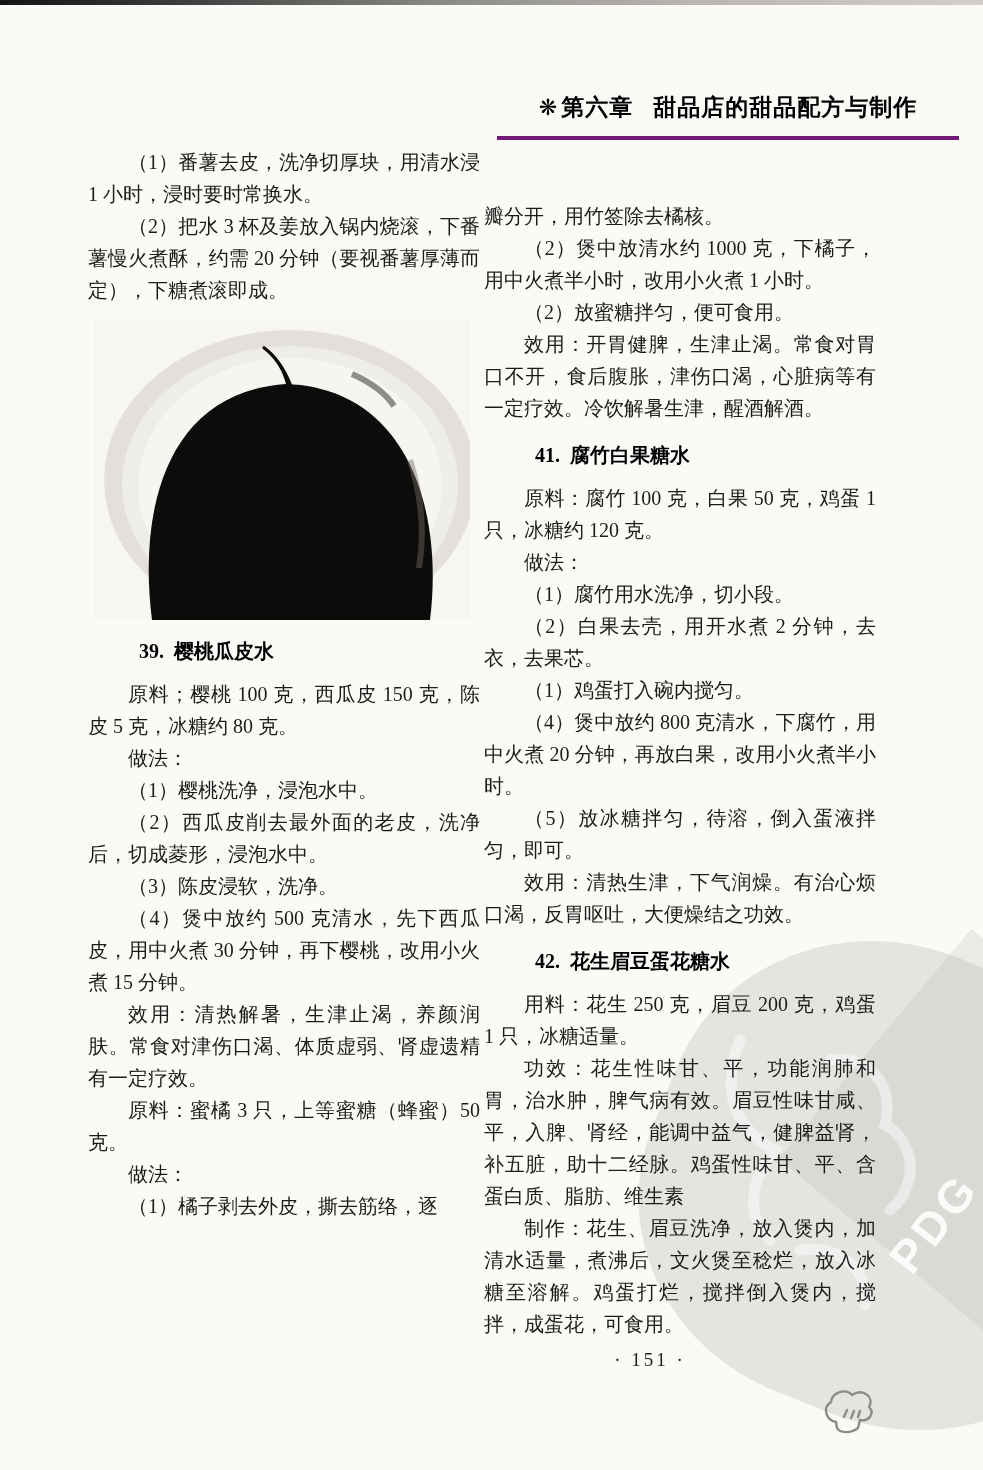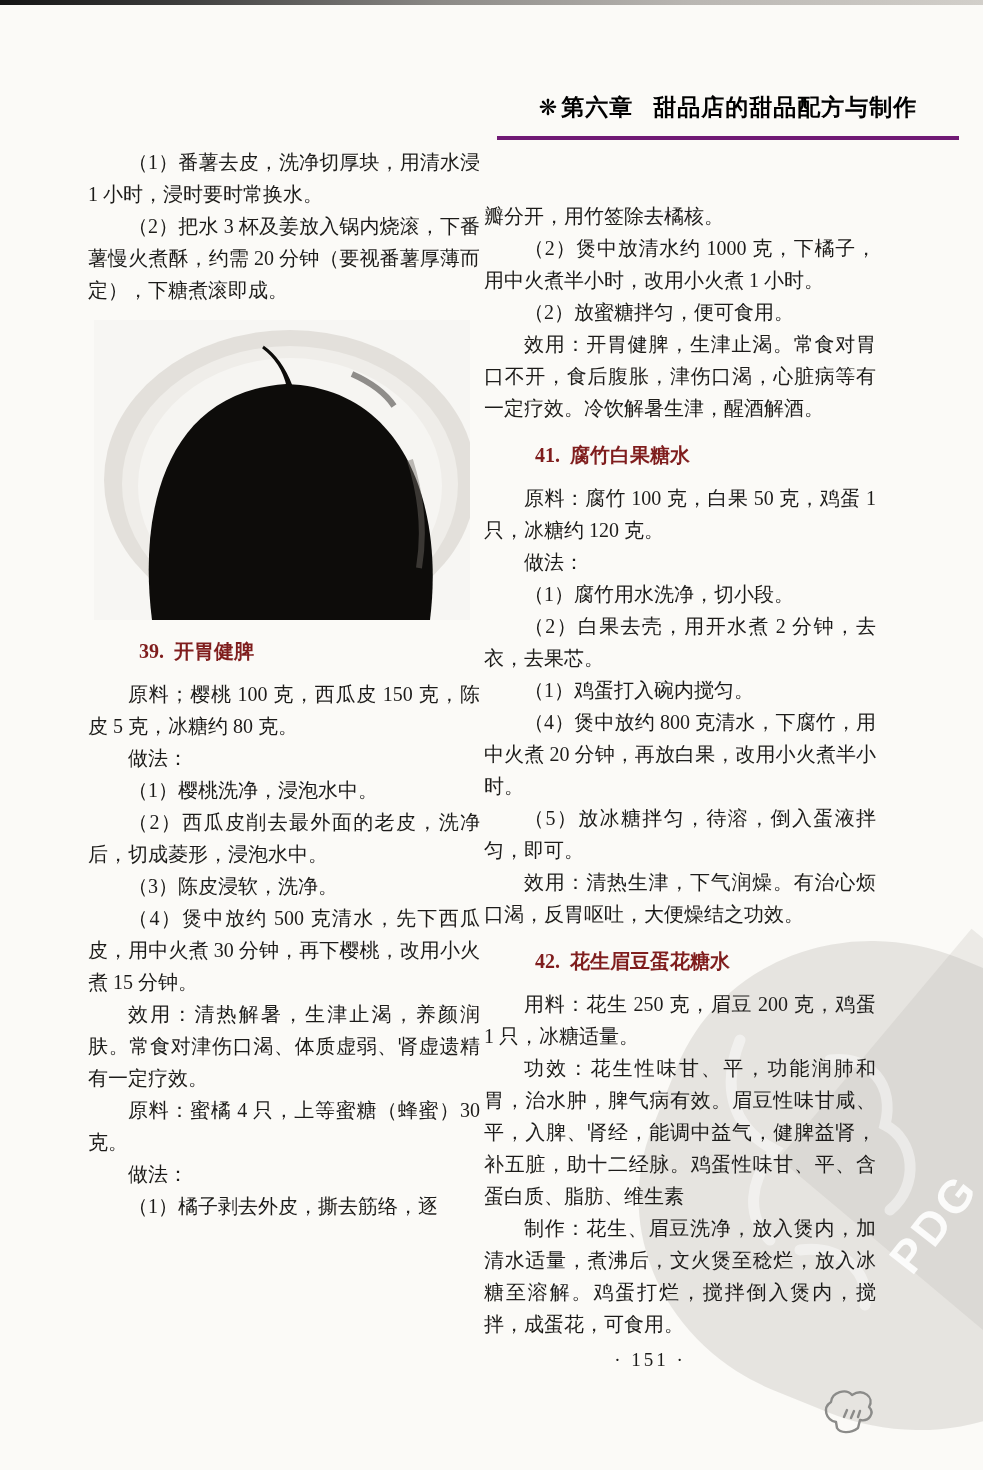--- a/index.html
+++ b/index.html
@@ -33,21 +33,21 @@
   .col{
     position:absolute;width:392px;z-index:2;
     font-size:20px;line-height:32px;text-align:justify;
   }
   .col-left{left:88px;top:146px;}
   .col-right{left:484px;top:156px;margin-top:44px;}
   .para{margin:0;text-indent:2em;}
   .para.noindent{text-indent:0;}
   .recipe-heading{
     margin:15px 0 11px;padding-left:2.55em;
-    font-size:20px;font-weight:700;color:#7f1d1d;
+    font-size:20px;font-weight:700;color:#000000;
     font-family:"Liberation Sans","DejaVu Sans",sans-serif;
   }
   .recipe-heading .rnum{font-family:"Liberation Serif","DejaVu Serif",serif;font-weight:600;margin-right:10px;}
   
   .photo{margin:14px 0 8px 6px;width:376px;height:300px;}
   .photo svg{display:block;}
   
   .pagenum{margin:4px 60px 0 0;text-align:center;font-size:19px;letter-spacing:3px;}
   
   .watermark{position:absolute;z-index:1;left:0;top:0;width:983px;height:1470px;pointer-events:none;}
@@ -109,31 +109,31 @@
         <ellipse cx="196" cy="166" rx="152" ry="128" fill="#f6f5f2"></ellipse>
         <path d="M 58,300 C 44,190 72,72 192,64 C 312,68 350,188 336,300 Z" fill="#0d0c0a"></path>
         <path d="M 194,66 C 190,48 181,36 169,27 C 179,34 190,48 197,66 Z" fill="#0d0c0a" stroke="#0d0c0a" stroke-width="3"></path>
         <path d="M 258,54 C 276,62 292,74 300,86" stroke="#3a3734" stroke-width="6" fill="none" opacity="0.55"></path>
         <path d="M 316,140 C 328,178 331,212 325,248" stroke="#716c65" stroke-width="6" fill="none" opacity="0.45"></path>
         <path d="M 322,176 C 330,204 331,228 327,252" stroke="#8d8press880" stroke-width="3" fill="none" opacity="0.3"></path>
       </svg>
     </figure>
 
     <h3 class="recipe-heading">
-      <span class="rnum">39.</span><span class="rtitle">开胃健脾</span>
+      <span class="rnum">39.</span><span class="rtitle">樱桃瓜皮水</span>
     </h3>
     <p class="para">原料；樱桃 100 克，西瓜皮 150 克，陈皮 5 克，冰糖约 80 克。</p>
     <p class="para">做法：</p>
     <p class="para">（1）樱桃洗净，浸泡水中。</p>
     <p class="para">（2）西瓜皮削去最外面的老皮，洗净后，切成菱形，浸泡水中。</p>
     <p class="para">（3）陈皮浸软，洗净。</p>
     <p class="para">（4）煲中放约 500 克清水，先下西瓜皮，用中火煮 30 分钟，再下樱桃，改用小火煮 15 分钟。</p>
     <p class="para">效用：清热解暑，生津止渴，养颜润肤。常食对津伤口渴、体质虚弱、肾虚遗精有一定疗效。</p>
 
-    <p class="para">原料：蜜橘 4 只，上等蜜糖（蜂蜜）30 克。</p>
+    <p class="para">原料：蜜橘 3 只，上等蜜糖（蜂蜜）50 克。</p>
     <p class="para">做法：</p>
     <p class="para">（1）橘子剥去外皮，撕去筋络，逐</p>
   </div>
 
   <div class="col col-right">
     <p class="para noindent">瓣分开，用竹签除去橘核。</p>
     <p class="para">（2）煲中放清水约 1000 克，下橘子，用中火煮半小时，改用小火煮 1 小时。</p>
     <p class="para">（2）放蜜糖拌匀，便可食用。</p>
     <p class="para">效用：开胃健脾，生津止渴。常食对胃口不开，食后腹胀，津伤口渴，心脏病等有一定疗效。冷饮解暑生津，醒酒解酒。</p>
 

